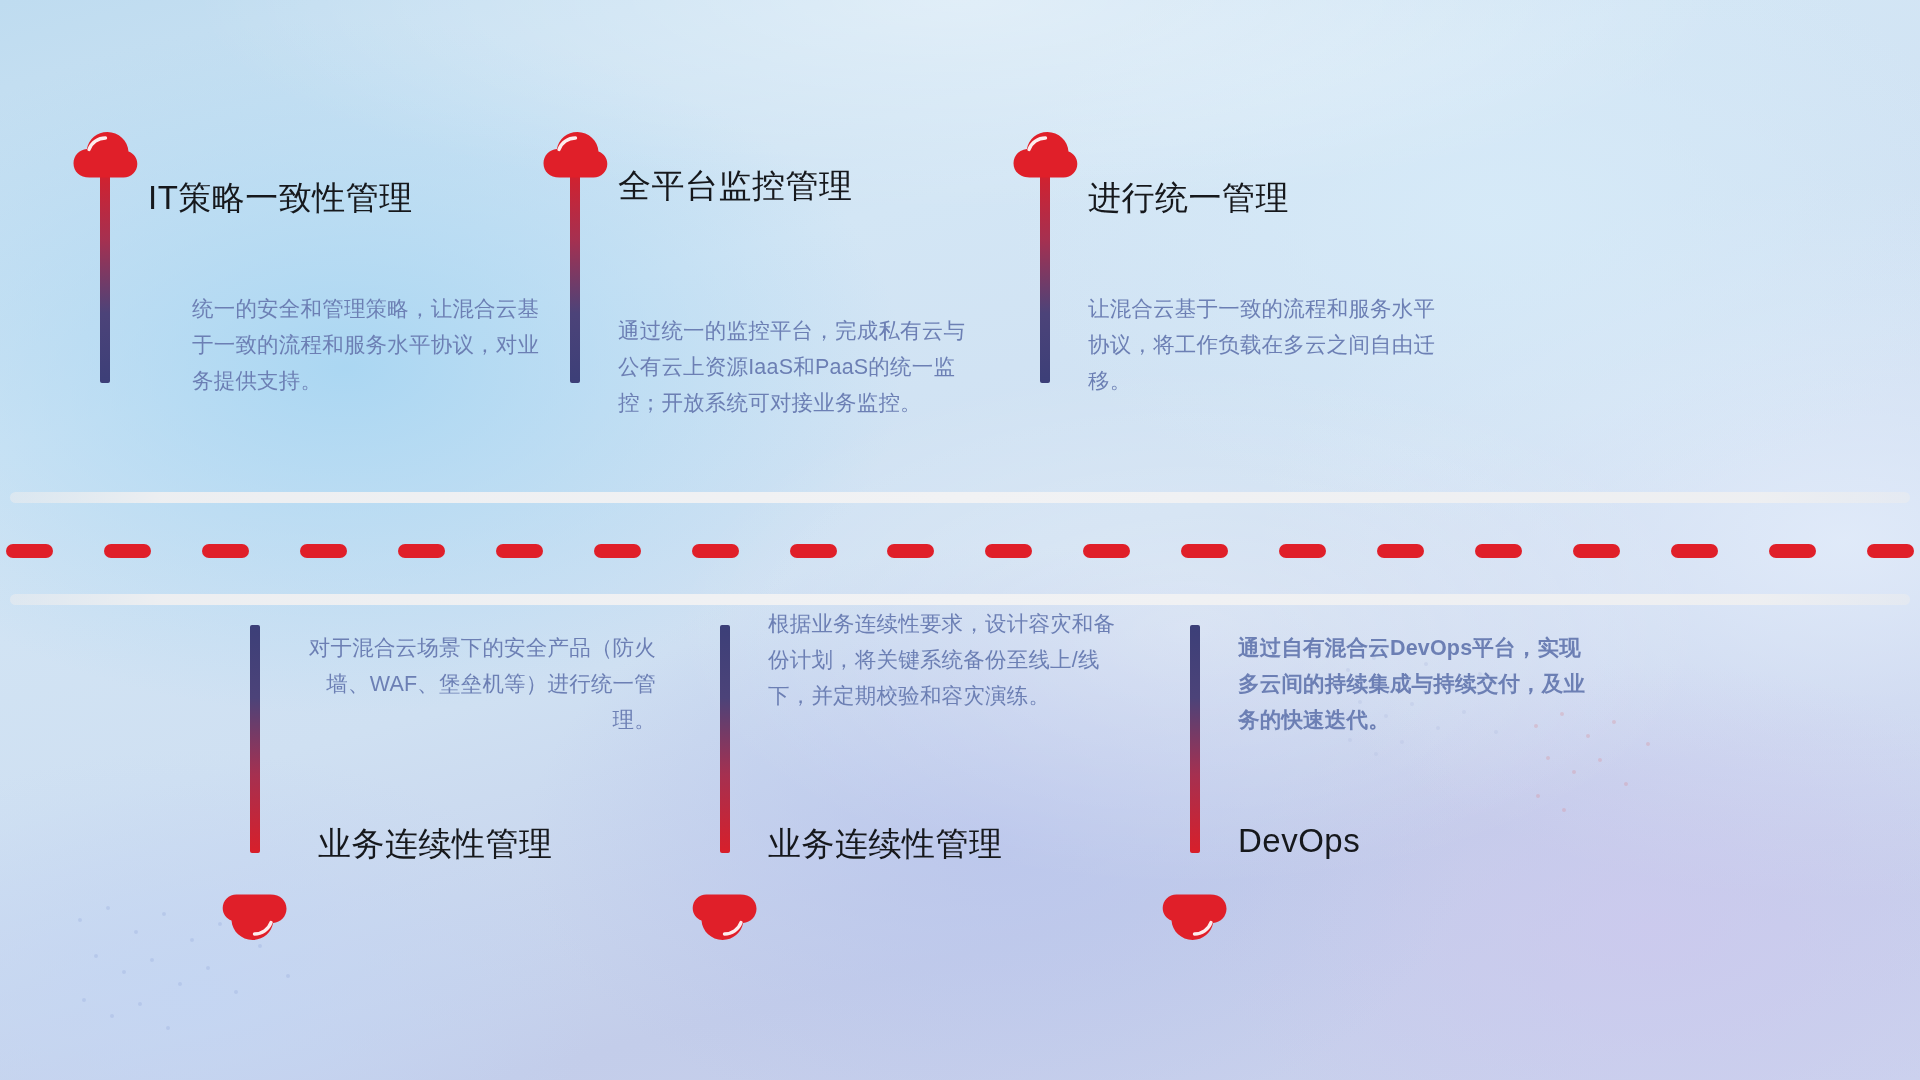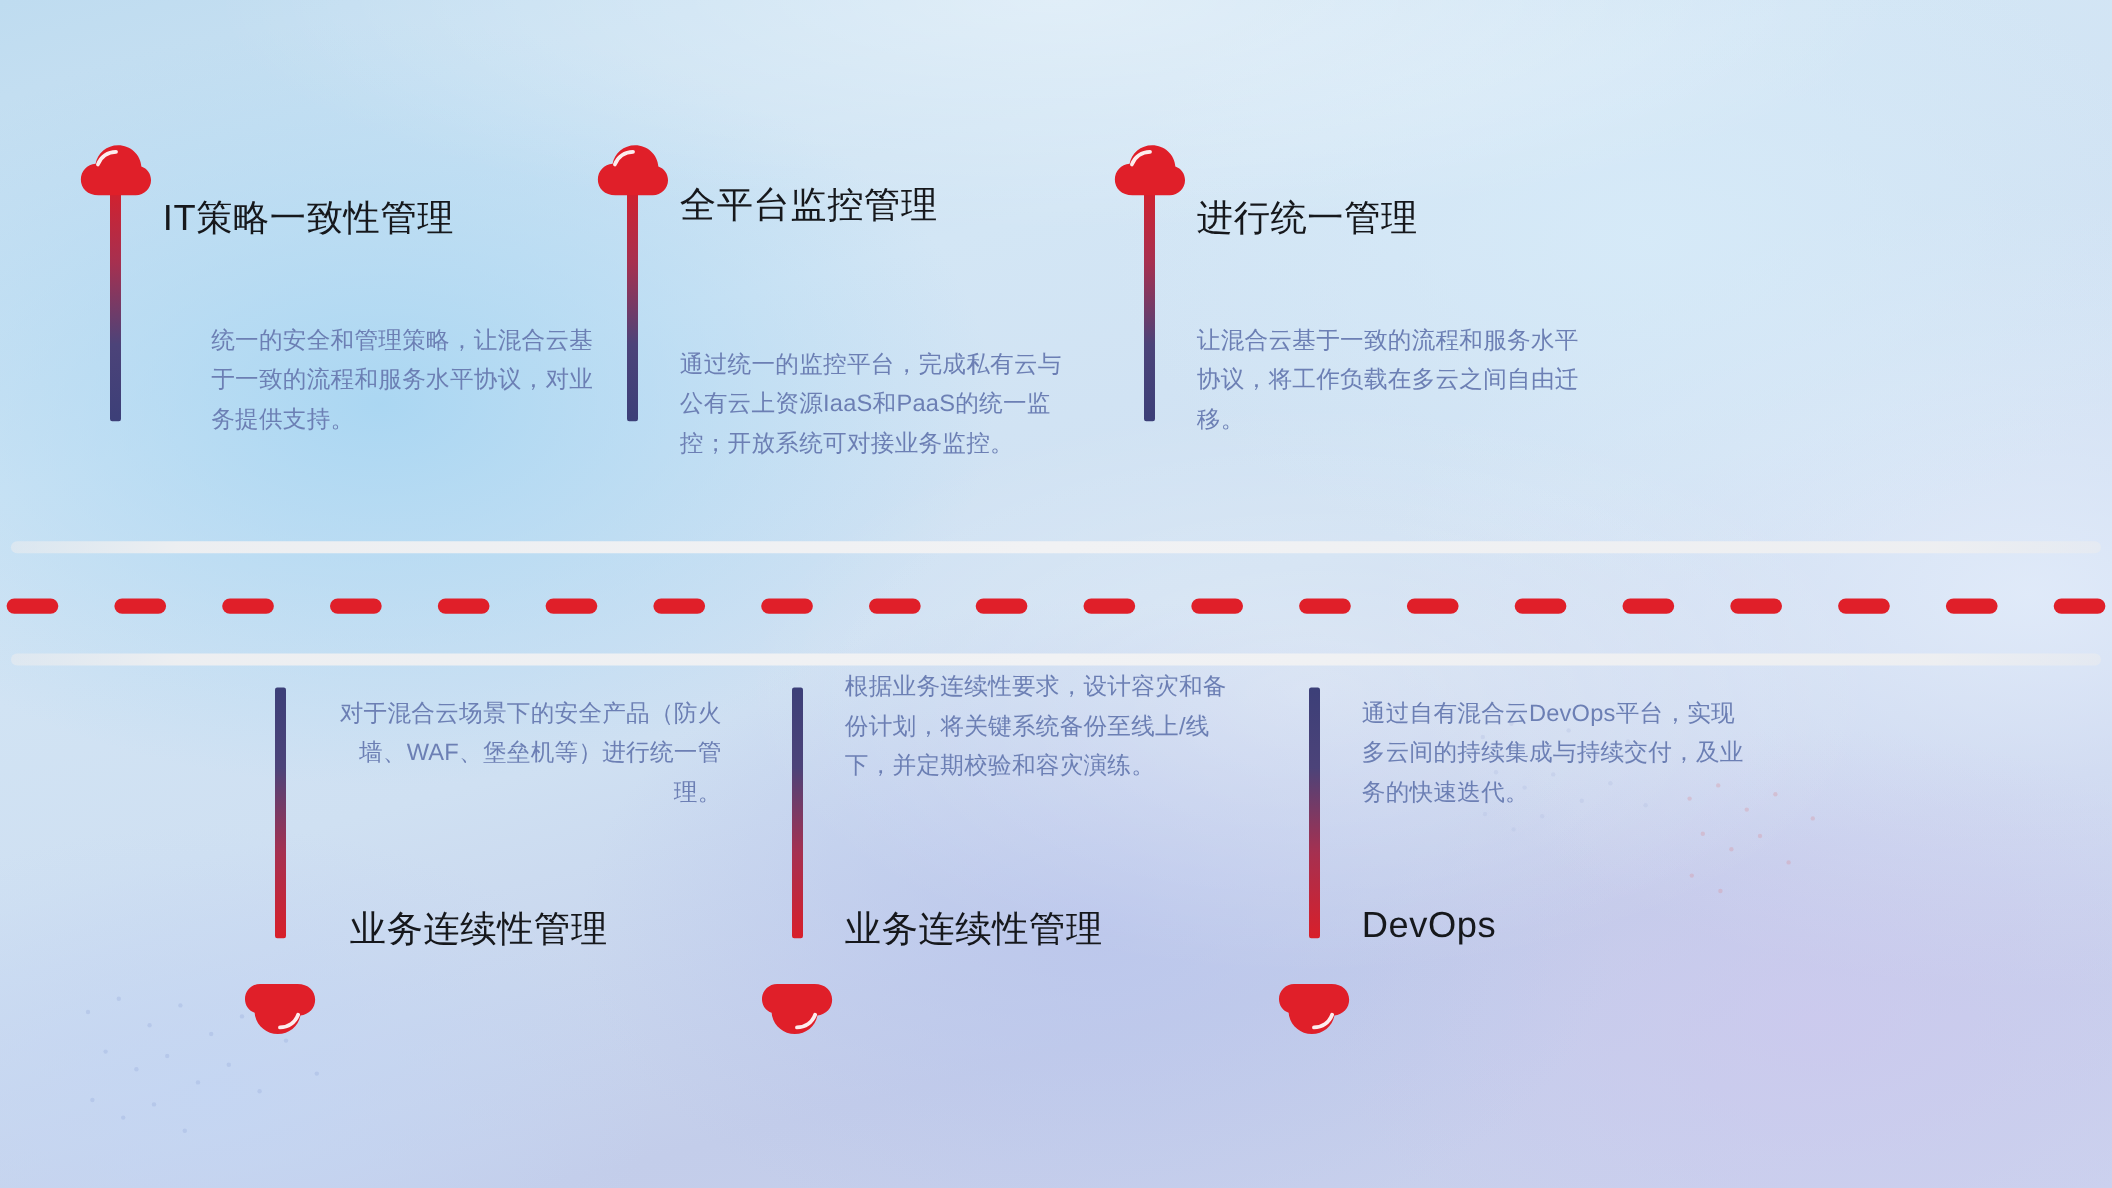--- a/index.html
+++ b/index.html
@@ -276,17 +276,17 @@
   </div>
 
   <div class="col" style="left:1190px; top:0;">
     <div class="stem">
       <div class="stem-line" style="top:625px; height:228px; background: linear-gradient(180deg,#3c3f78 0%,#4c4379 32%,#a63050 66%,#d81f2a 100%);"></div>
       <svg class="cloud-icon" style="top:890px; transform:rotate(180deg);" viewBox="0 0 66 52">
         <path d="M17.5 49.5 C7.8 49.5 1.5 43.4 1.5 35.2 C1.5 27.6 7.2 21.6 14.9 20.9 C16.5 11.2 25.1 4 35.4 4 C46.6 4 55.8 12.6 56.5 23.4 C61.8 25.2 65.3 30.1 65.3 35.9 C65.3 43.3 59.2 49.5 51.5 49.5 Z" fill="#e01f29" transform="translate(0,-2)"></path>
         <path d="M17 19.5 C19.5 12.5 26 8 33.5 8" fill="none" stroke="#ffffff" stroke-width="3.4" stroke-linecap="round" opacity="0.92"></path>
       </svg>
     </div>
-    <div class="col-body" style="left:48px; top:630px; width:350px;">通过自有混合云DevOps平台，实现多云间的持续集成与持续交付，及业务的快速迭代。</div>
+    <div class="col-body" style="left:48px; top:630px; width:350px;font-weight:bold;">通过自有混合云DevOps平台，实现多云间的持续集成与持续交付，及业务的快速迭代。</div>
     <div class="col-title" style="left:48px; top:822px;">DevOps</div>
   </div>
 
 </div>
 
 </body></html>

